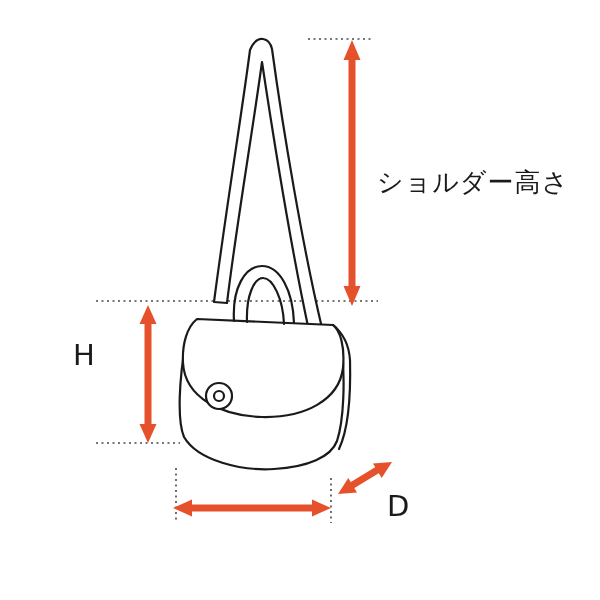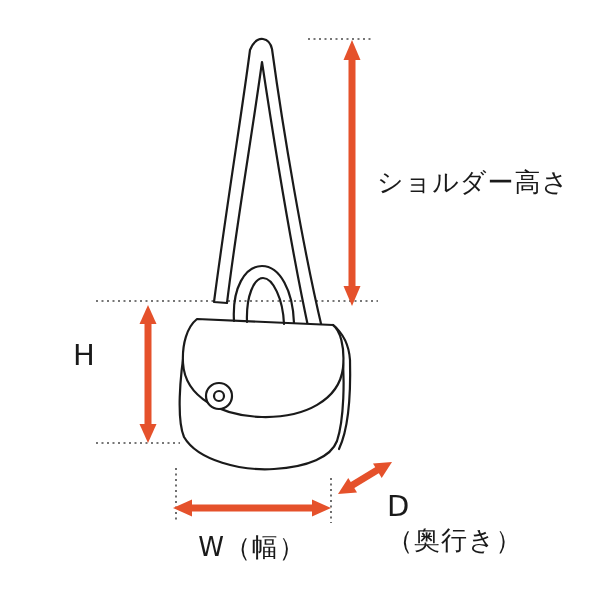--- a/index.html
+++ b/index.html
@@ -134,20 +134,18 @@
       <polygon class="arrow-fill" points="392,462 381.7,478 373,463.4"></polygon>
     </g>
   </svg>
 
   <div class="label" style="left:377px;top:166px;">ショルダー高さ</div>
 
   <div class="label center" style="left:27px;top:337px;width:115px;">
     <div class="big">H</div>
   </div>
 
-  <div class="label center" style="left:177px;top:531px;width:150px;">W（幅）</div>
 
   <div class="label" style="left:387px;top:488px;">
     <div class="big">D</div>
-    <div>（奥行き）</div>
   </div>
 
 </div>
 
 </body></html>

